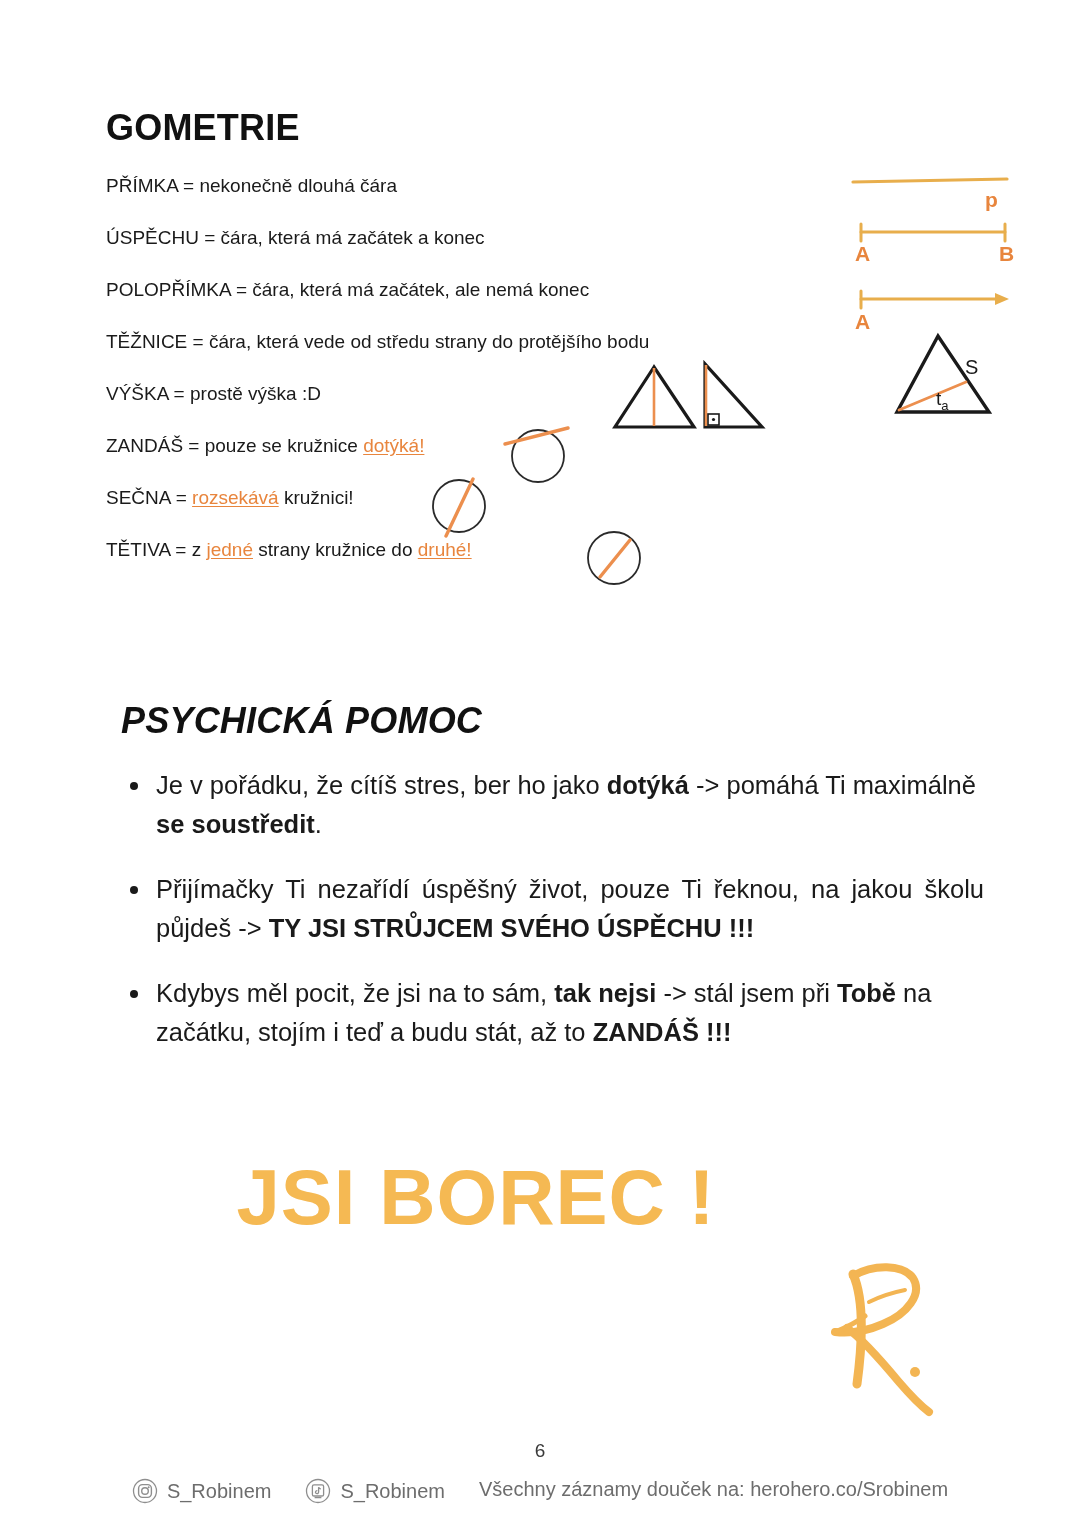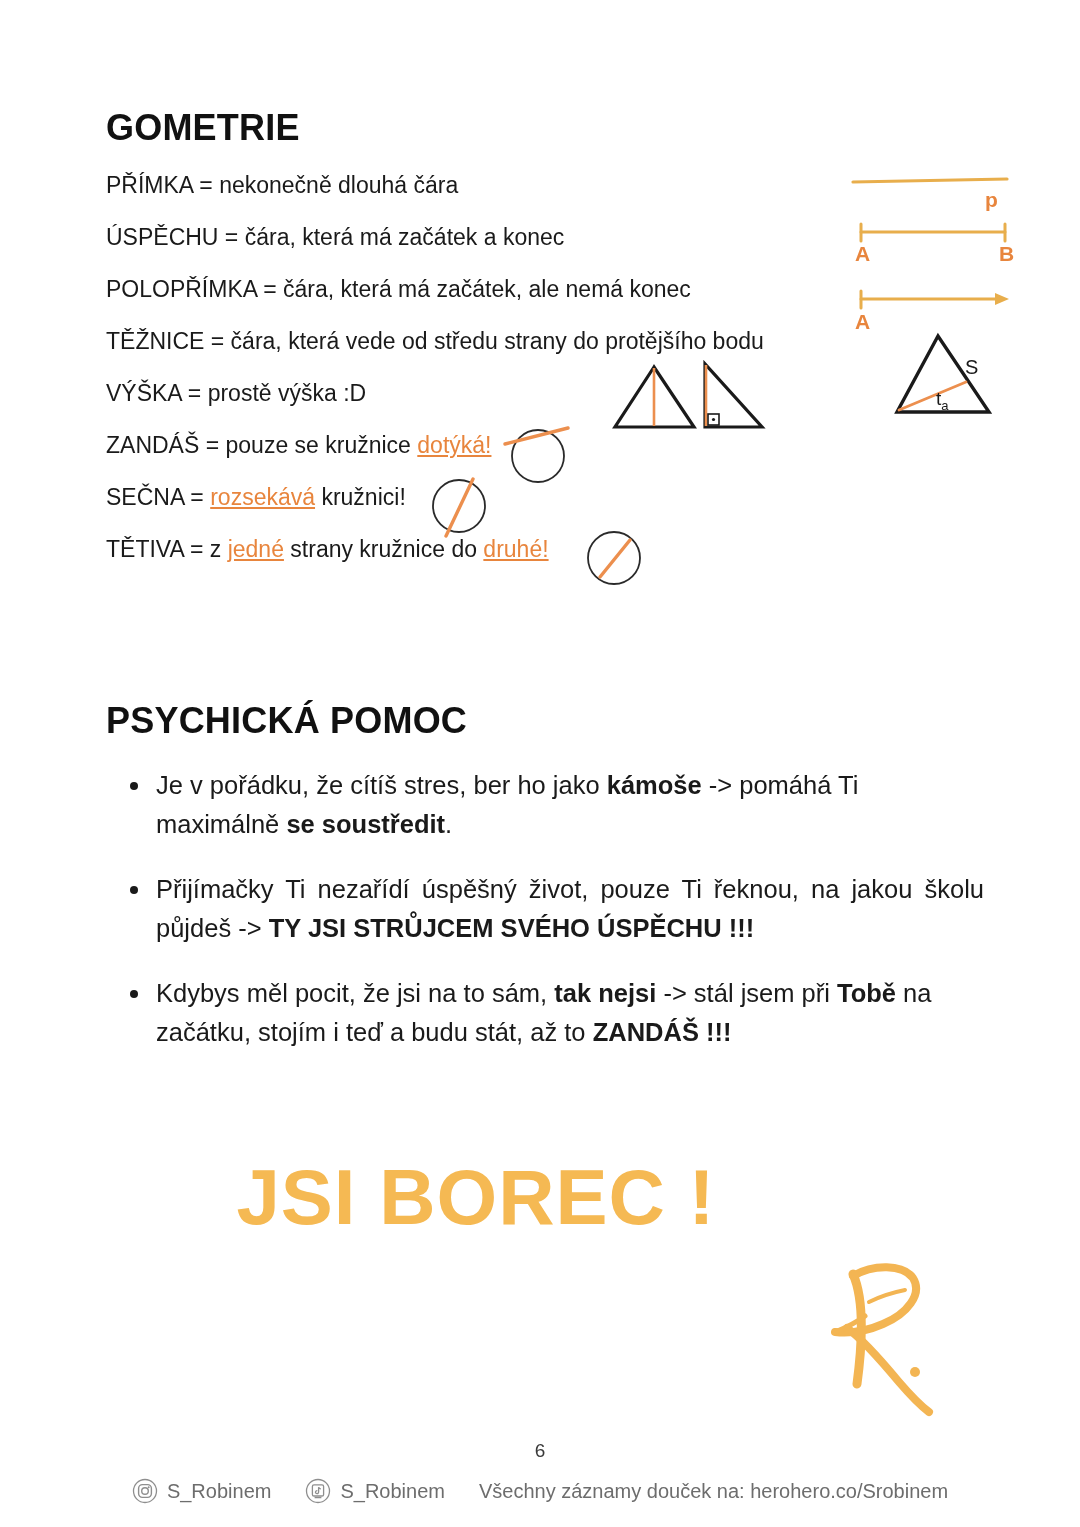--- a/index.html
+++ b/index.html
@@ -24,31 +24,31 @@
 
   
   .h1 {
     position: absolute;
     font-size: 36px;
     font-weight: bold;
     letter-spacing: 0.2px;
     color: #111111;
   }
   #geometry-heading { left: 106px; top: 107px; }
-  #psych-heading    { left: 106px; top: 700px; }
+  #psych-heading    { left: 121px; top: 700px; font-style: italic; }
 
   
   .def-list {
     position: absolute;
     left: 106px;
     top: 172px;
     width: 760px;
   }
   .def-row {
-    font-size: 23px;
+    font-size: 19px;
     line-height: 27px;
     height: 27px;
     margin-bottom: 25px;
     white-space: nowrap;
     color: #1a1a1a;
   }
   .hl {
     color: #e8853d;
     text-decoration: underline;
     text-decoration-color: #e8853d;
@@ -123,21 +123,20 @@
     font-size: 19px;
     color: #3a3a3a;
   }
   #footer {
     position: absolute;
     left: 0;
     top: 1478px;
     width: 1080px;
     display: flex;
     justify-content: center;
-    align-items: center;
     gap: 0px;
     font-size: 20px;
     color: #6d6d6d;
   }
   .footer-handle {
     display: flex;
     align-items: center;
     gap: 9px;
     margin-right: 34px;
   }
@@ -243,21 +242,21 @@
   <div style="position:absolute;left:999px;top:242px;font-size:21px;font-weight:bold;color:#e8853d;">B</div>
   <div style="position:absolute;left:855px;top:310px;font-size:21px;font-weight:bold;color:#e8853d;">A</div>
   <div style="position:absolute;left:965px;top:356px;font-size:20px;color:#1a1a1a;">S</div>
   <div style="position:absolute;left:936px;top:388px;font-size:19px;color:#1a1a1a;"><span>t</span><sub style="font-size:13px;">a</sub></div>
 
   <div class="h1" id="psych-heading">PSYCHICKÁ POMOC</div>
 
   <div class="bullets">
 
     <div class="bullet-item">
-      <span>Je v pořádku, že cítíš stres, ber ho jako </span><span class="b">kámoše</span><span> -&gt; pomáhá Ti maximálně </span><span class="b">se soustředit</span><span>.</span>
+      <span>Je v pořádku, že cítíš stres, ber ho jako </span><span class="b">dotýká</span><span> -&gt; pomáhá Ti maximálně </span><span class="b">se soustředit</span><span>.</span>
     </div>
 
     <div class="bullet-item justify">
       <span>Přijímačky Ti nezařídí úspěšný život, pouze Ti řeknou, na jakou školu půjdeš -&gt; </span><span class="b">TY JSI STRŮJCEM SVÉHO ÚSPĚCHU !!!</span>
     </div>
 
     <div class="bullet-item">
       <span>Kdybys měl pocit, že jsi na to sám, </span><span class="b">tak nejsi</span><span> -&gt; stál jsem při </span><span class="b">Tobě</span><span> na začátku, stojím i teď a budu stát, až to </span><span class="b">ZANDÁŠ !!!</span>
     </div>
 

